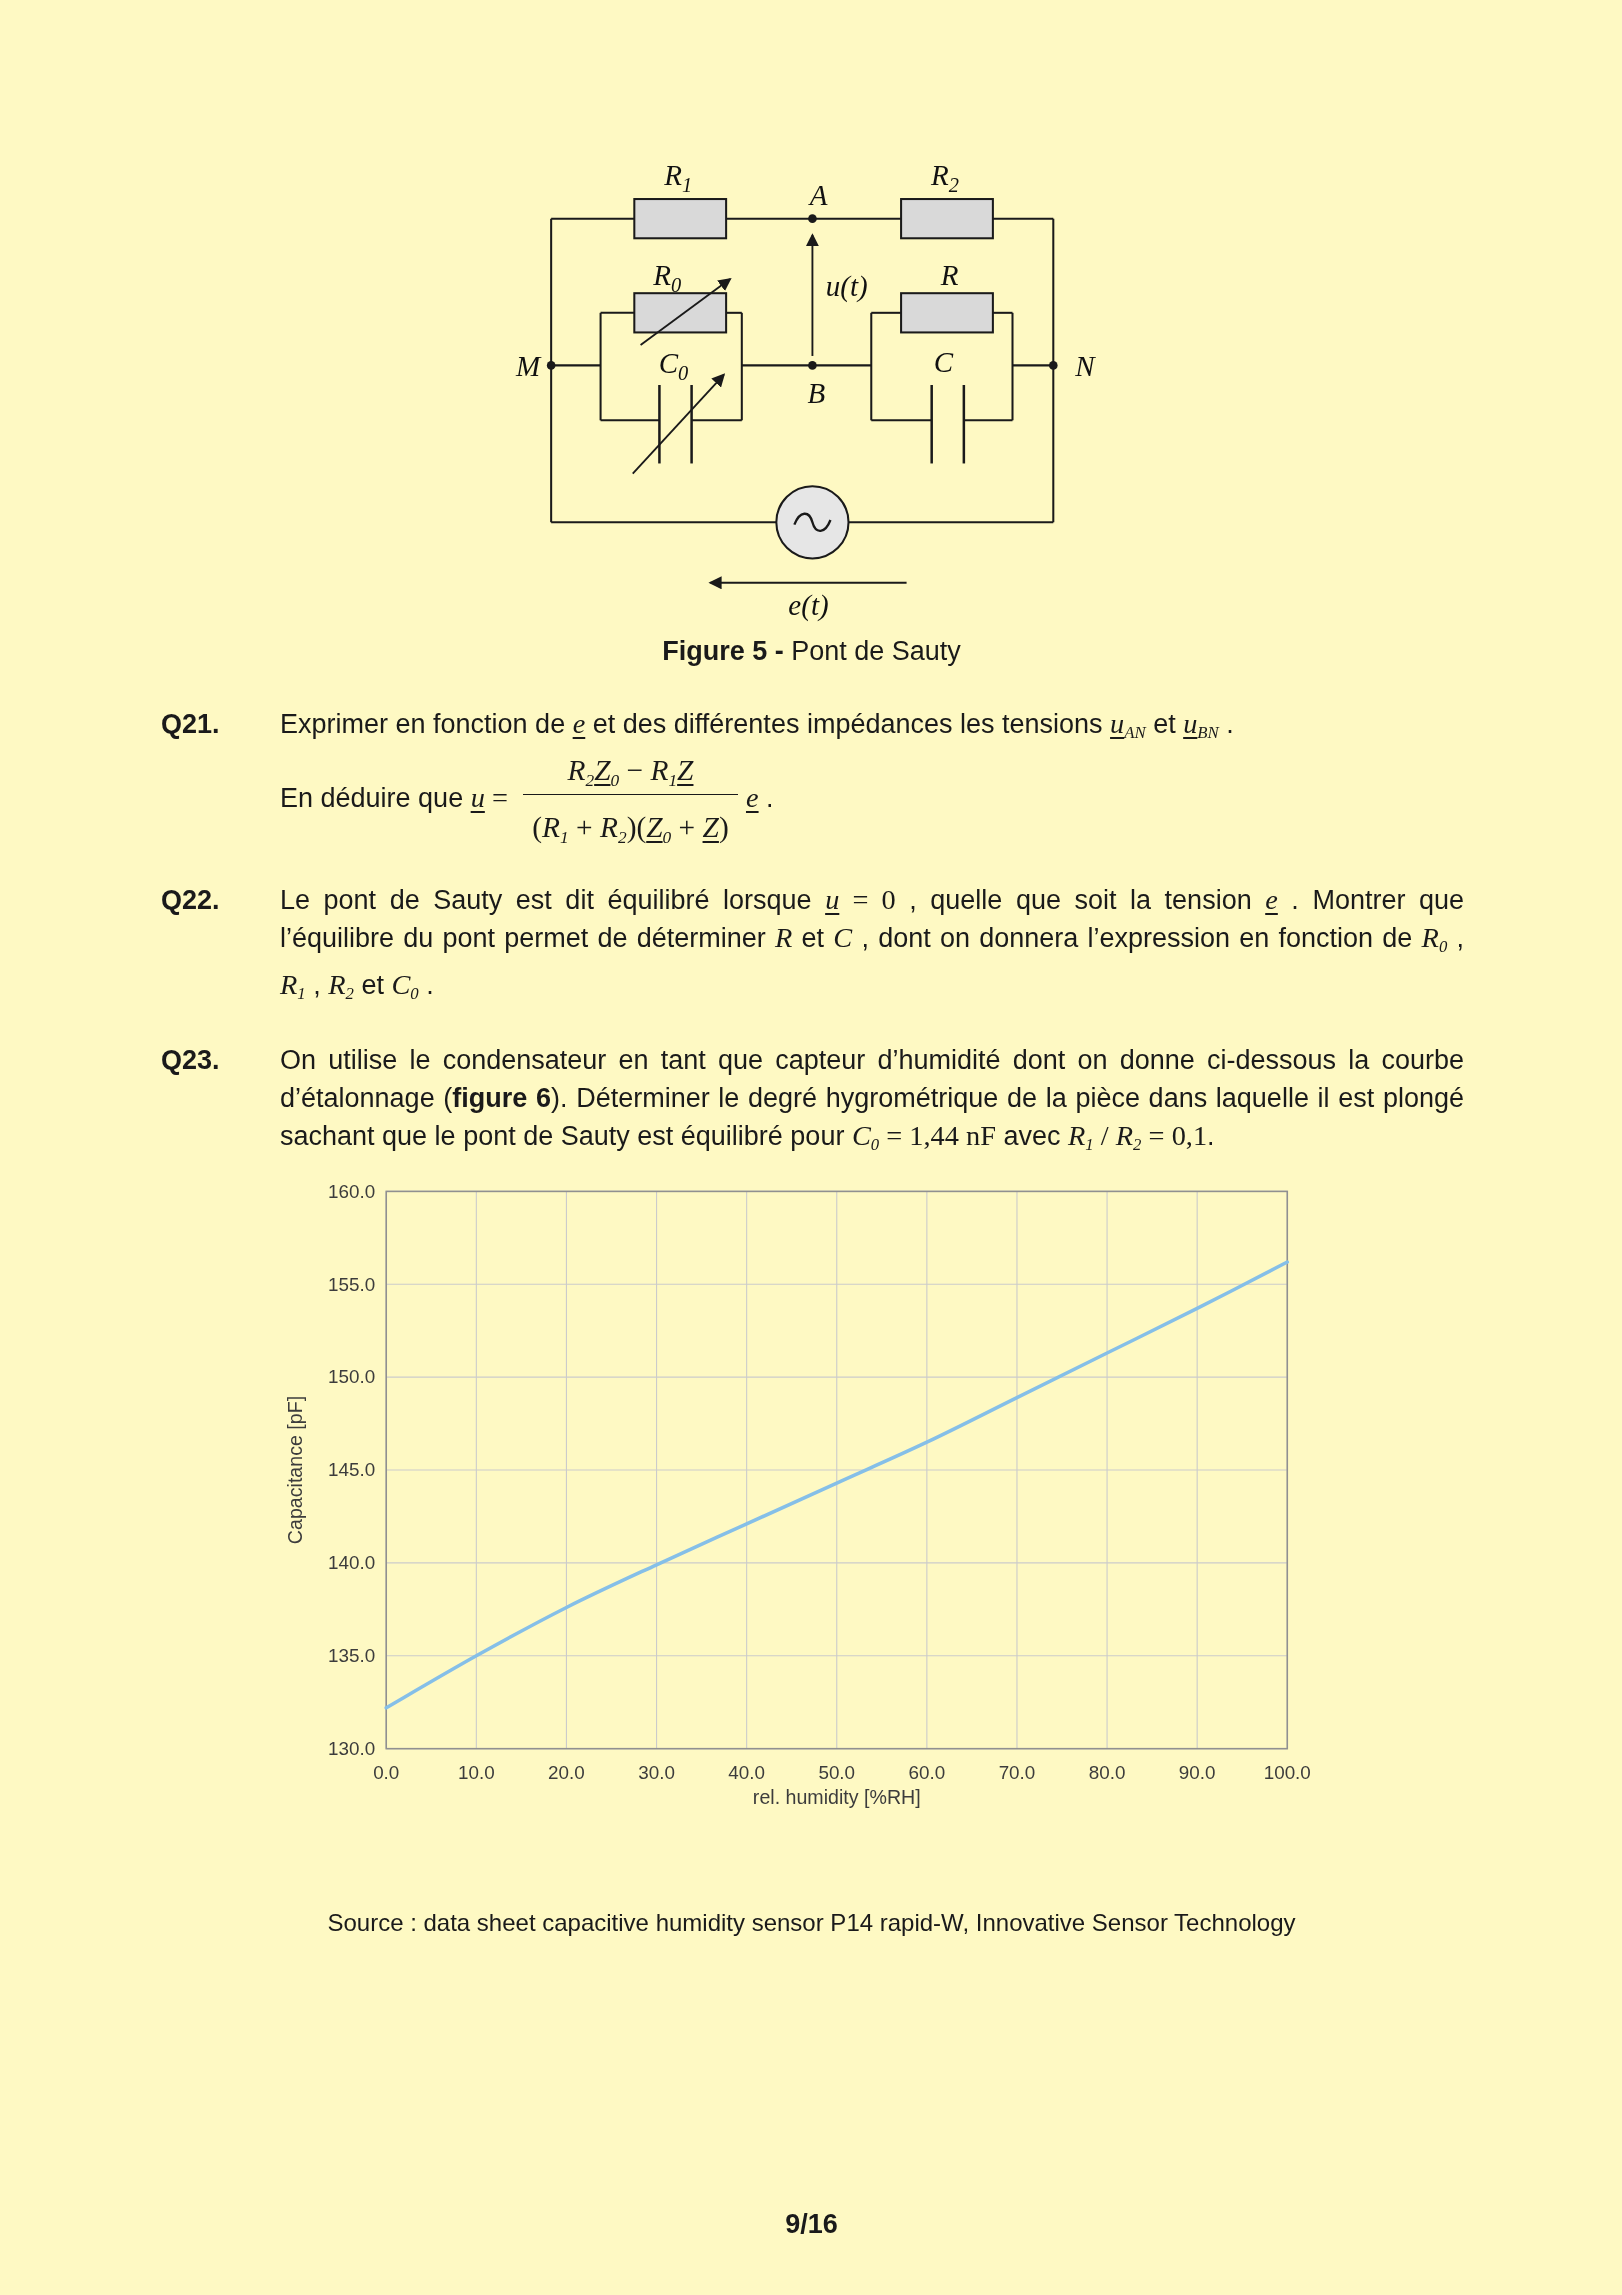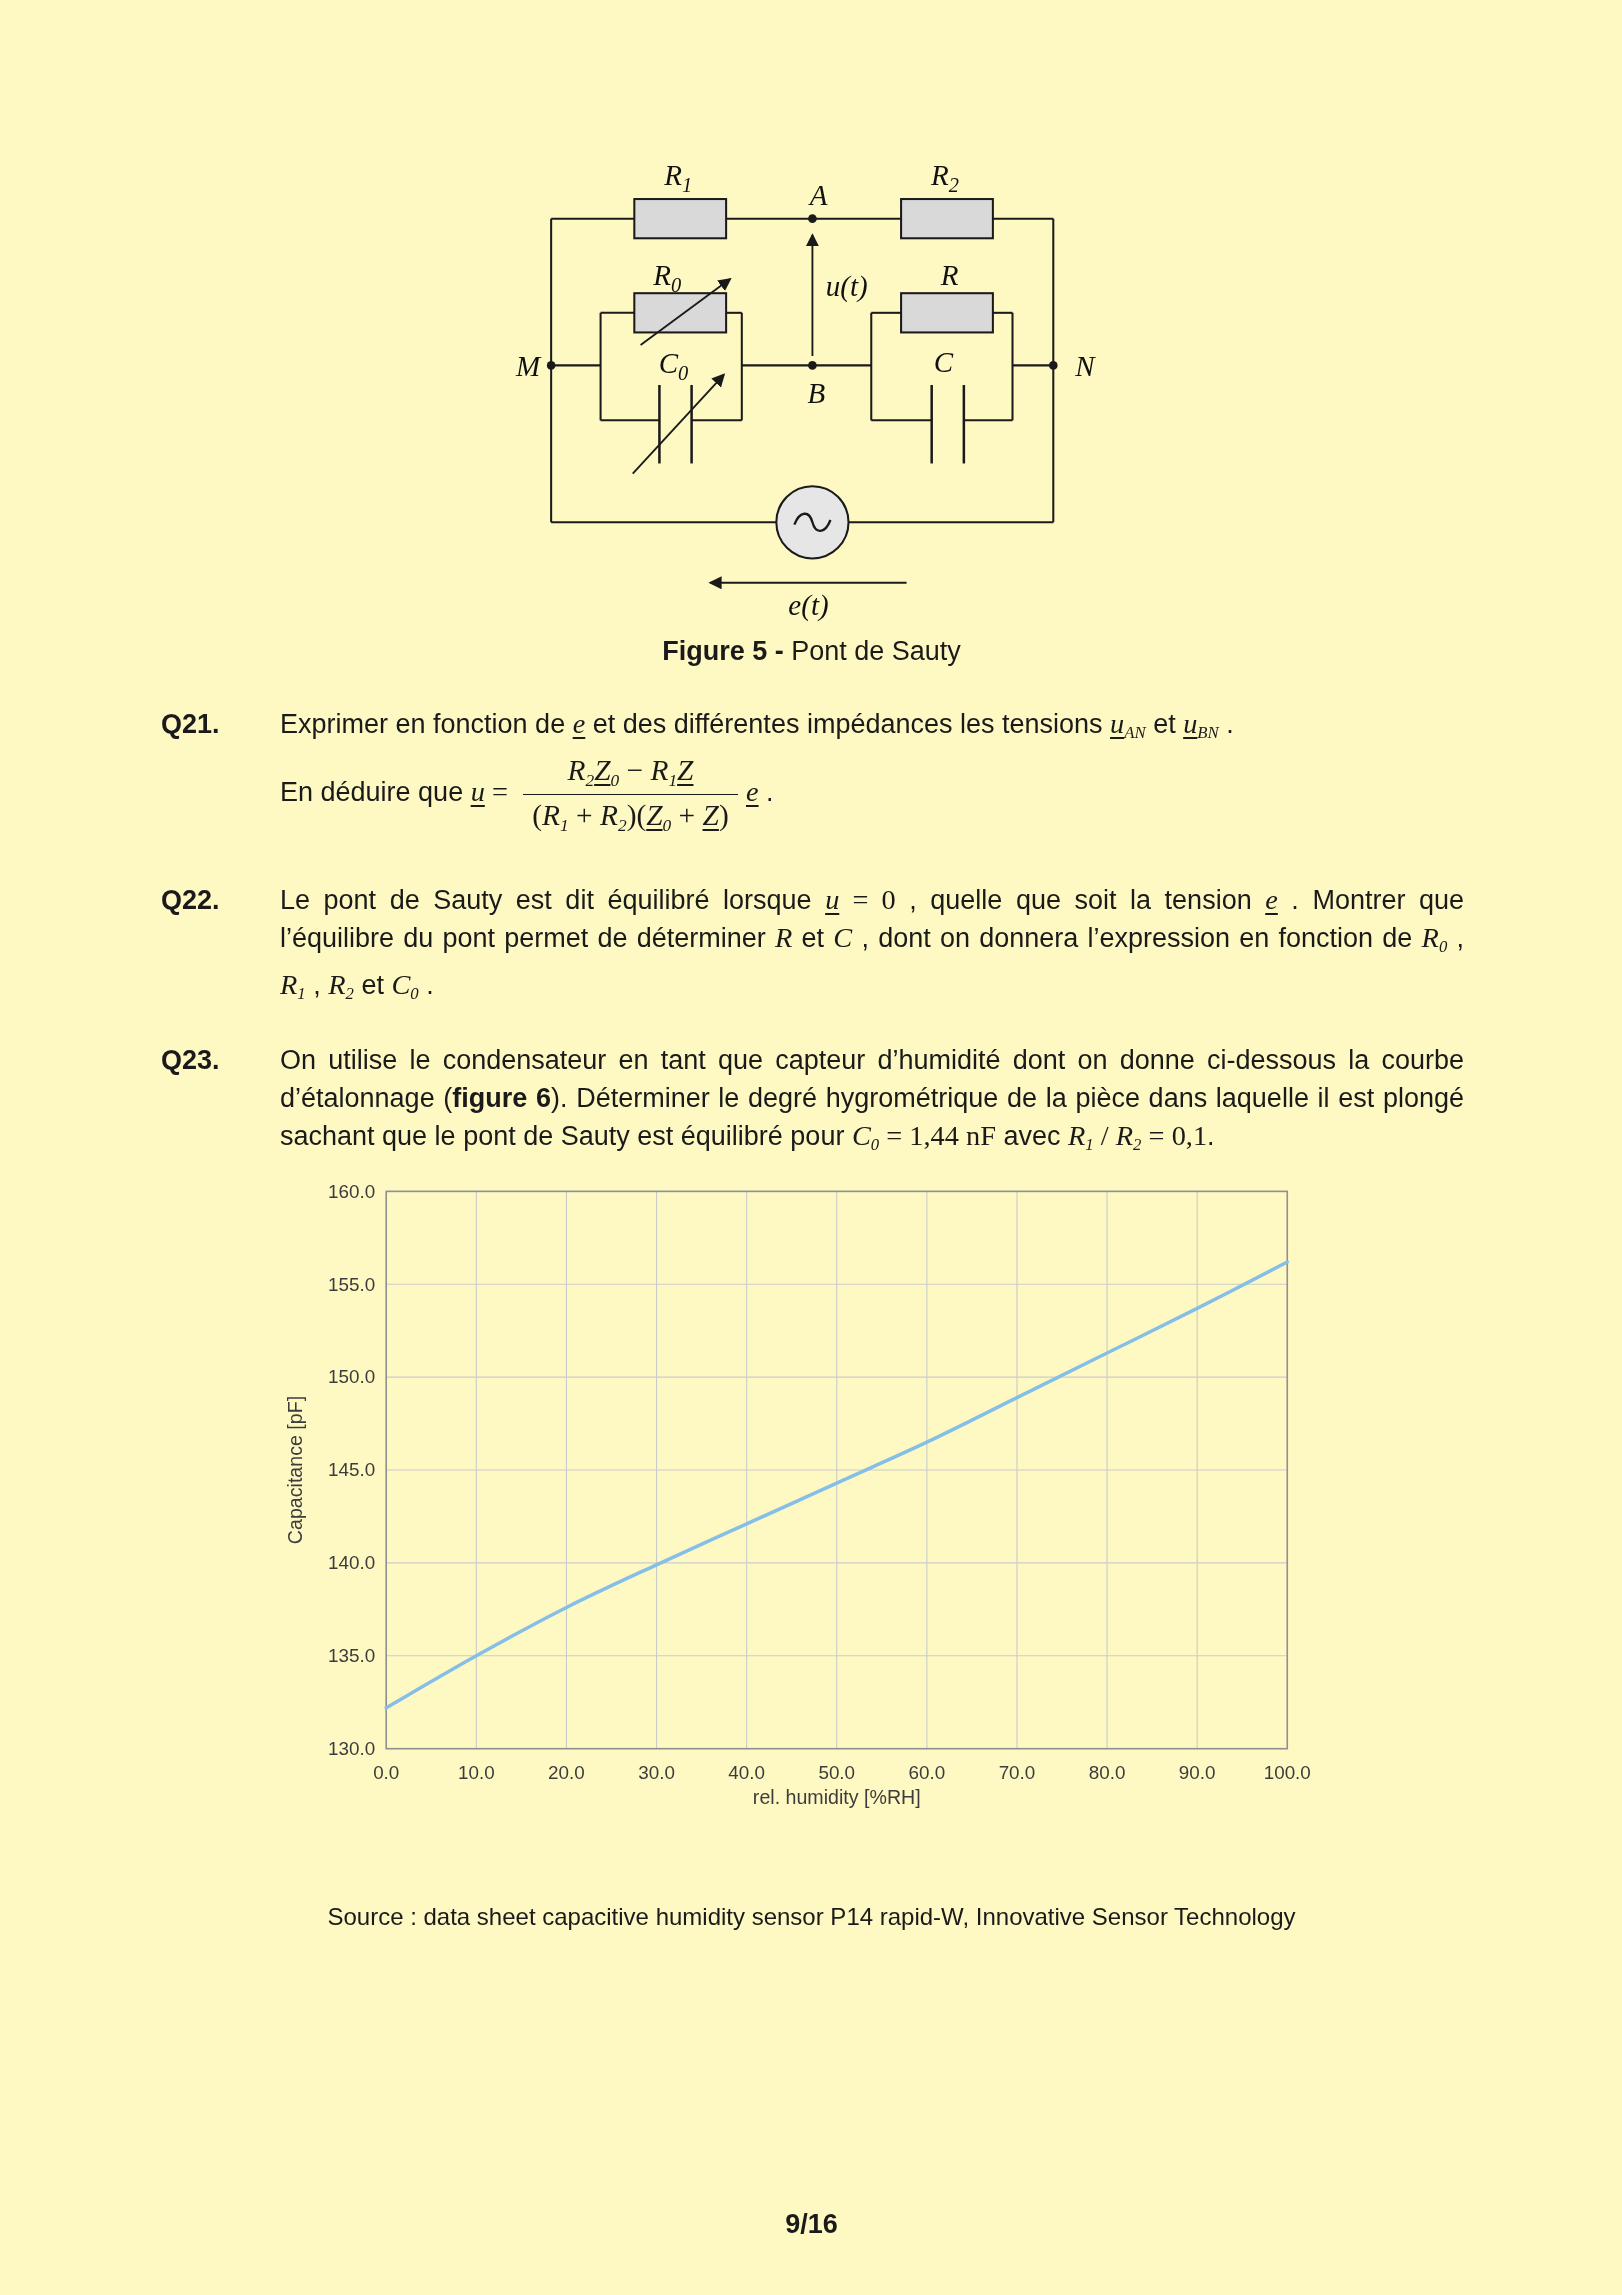--- a/index.html
+++ b/index.html
@@ -15,36 +15,36 @@
   }
   
   .circuit{position:absolute;left:510px;top:130px;width:597px;height:510px;}
   .res{fill:#d9d9d9;stroke:#1a1a1a;stroke-width:2.6;}
   .arr{stroke:#1a1a1a;stroke-width:2.4;marker-end:url(#ah);}
   .clab{font-family:"Liberation Serif",serif;font-style:italic;font-size:37px;fill:#111;}
   .csub{font-size:26px;}
   
   .caption{position:absolute;left:0;width:100%;text-align:center;font-size:27px;color:#1a1a1a;}
   .caption .seg-b{font-weight:bold;}
-  .source{position:absolute;left:0;width:100%;text-align:center;font-size:24px;color:#1a1a1a;}
+  .source{position:absolute;left:0;width:100%;text-align:center;font-size:24px;color:#1a1a1a;margin-top:6px;}
   .page-num{position:absolute;left:0;width:100%;text-align:center;font-size:27px;font-weight:bold;}
   
   .q{position:absolute;left:161px;width:1303px;display:flex;}
   .qlabel{flex:0 0 77px;font-weight:bold;font-size:27px;line-height:38px;}
   .qbody{flex:1;font-size:27px;line-height:38px;text-align:justify;margin-left:42px;}
   .qbody p{margin:0;}
   .formula-line{margin-top:9.4px;line-height:1.15;}
   .seg-b{font-weight:bold;}
   .seg-m{font-family:"Liberation Serif",serif;font-style:italic;font-size:1.05em;}
   .seg-mu{font-family:"Liberation Serif",serif;font-style:italic;font-size:1.05em;
           text-decoration:underline;text-underline-offset:3.9px;text-decoration-thickness:1.6px;}
   .seg-msub{font-family:"Liberation Serif",serif;font-style:italic;font-size:0.62em;vertical-align:-0.32em;}
   .seg-f{font-family:"Liberation Serif",serif;font-size:1.05em;}
   .frac{display:inline-flex;flex-direction:column;text-align:center;vertical-align:middle;
-        margin:0 7.9px;font-family:"Liberation Serif",serif;font-size:28px;}
+        margin:0 7.9px;font-family:"Liberation Serif",serif;font-size:28px;gap:12px;}
   .frac .num{border-bottom:1.7px solid #1a1a1a;padding:1.6px 9.4px 3.9px;}
   .frac .den{padding:3.9px 9.4px 0;}
   
   .chart-wrap{position:absolute;left:259px;top:1171px;width:1099px;height:675px;}
   .tick{font-family:"Liberation Sans",sans-serif;font-size:24px;fill:#3c3c3c;}
   .axlab{font-family:"Liberation Sans",sans-serif;font-size:25px;fill:#3c3c3c;}
 </style>
 </head>
 <body>
 

